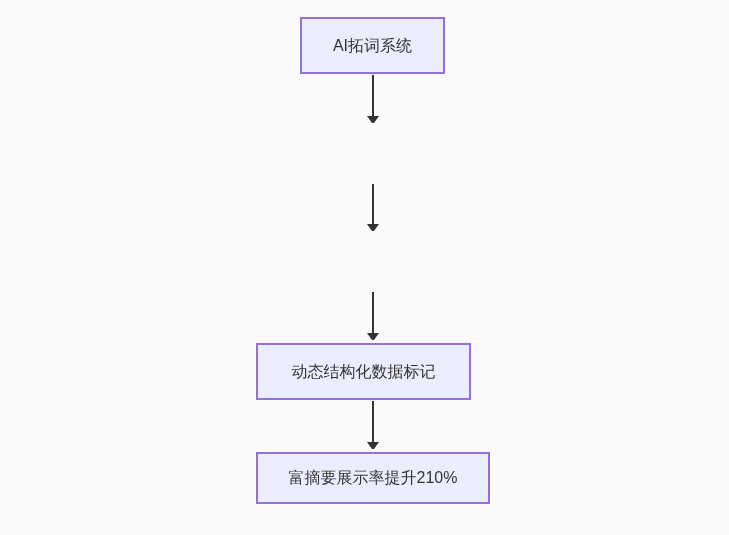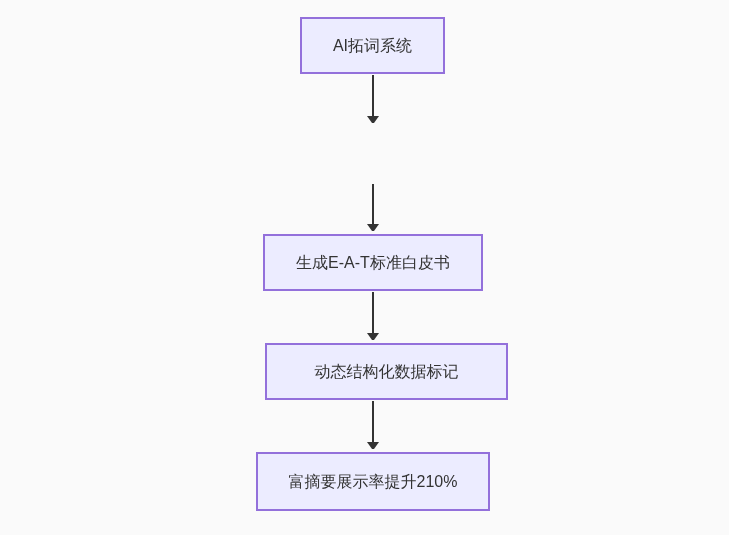--- a/index.html
+++ b/index.html
@@ -30,22 +30,22 @@
     display: flex;
     align-items: center;
     justify-content: center;
     text-align: center;
     line-height: 1;
     white-space: nowrap;
   }
   .node-1 { left: 298px; top: 15px;  width: 145px; height: 57px; }
   .node-2 { left: 274px; top: 124px; width: 193px; height: 57px; }
   .node-3 { left: 261px; top: 232px; width: 220px; height: 57px; }
-  .node-4 { left: 263px; top: 341px; width: 243px; height: 57px; }
-  .node-5 { left: 254px; top: 450px; width: 234px; height: 59px; }
+  .node-4 { left: 254px; top: 341px; width: 215px; height: 57px; }
+  .node-5 { left: 254px; top: 450px; width: 234px; height: 52px; }
 
   .flow-arrow {
     position: absolute;
     left: 365px;
     width: 11px;
     display: flex;
     flex-direction: column;
     align-items: center;
   }
   .arrow-1 { top: 72px;  height: 52px; }
@@ -77,23 +77,20 @@
     <div class="shaft"></div>
     <div class="head"></div>
   </div>
 
 
   <div class="flow-arrow arrow-2">
     <div class="shaft"></div>
     <div class="head"></div>
   </div>
 
-  <div class="flow-node node-3">
-    <span>生成E-A-T标准白皮书</span>
-  </div>
 
   <div class="flow-arrow arrow-3">
     <div class="shaft"></div>
     <div class="head"></div>
   </div>
 
   <div class="flow-node node-4">
     <span>动态结构化数据标记</span>
   </div>
 

